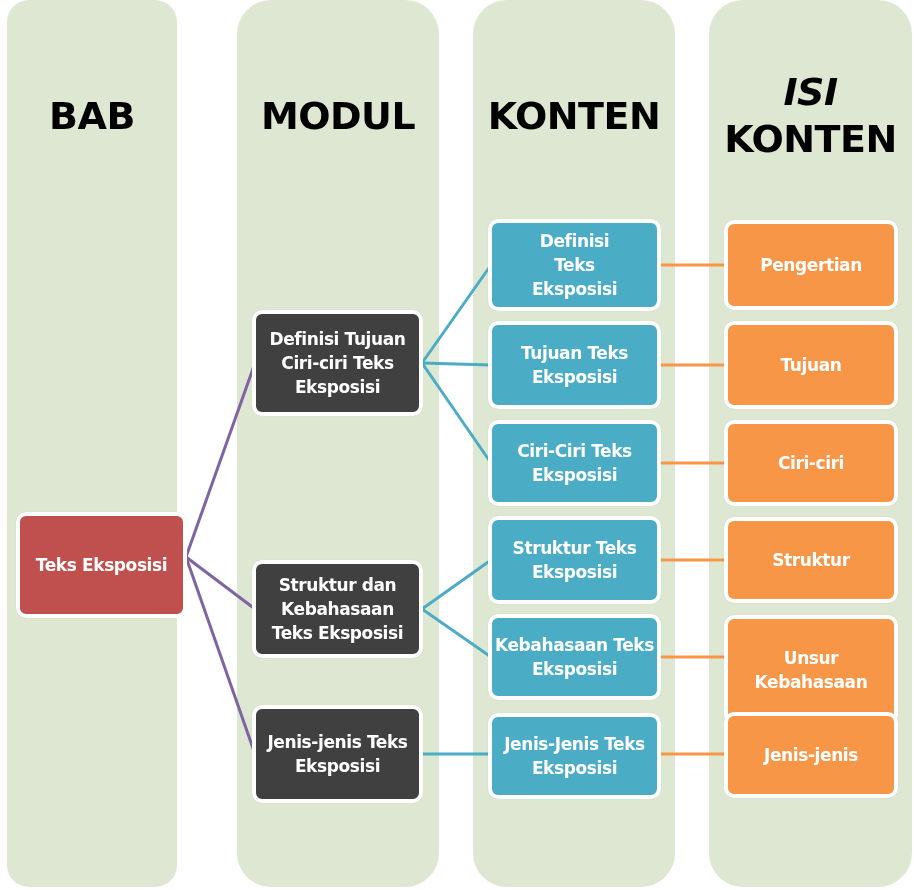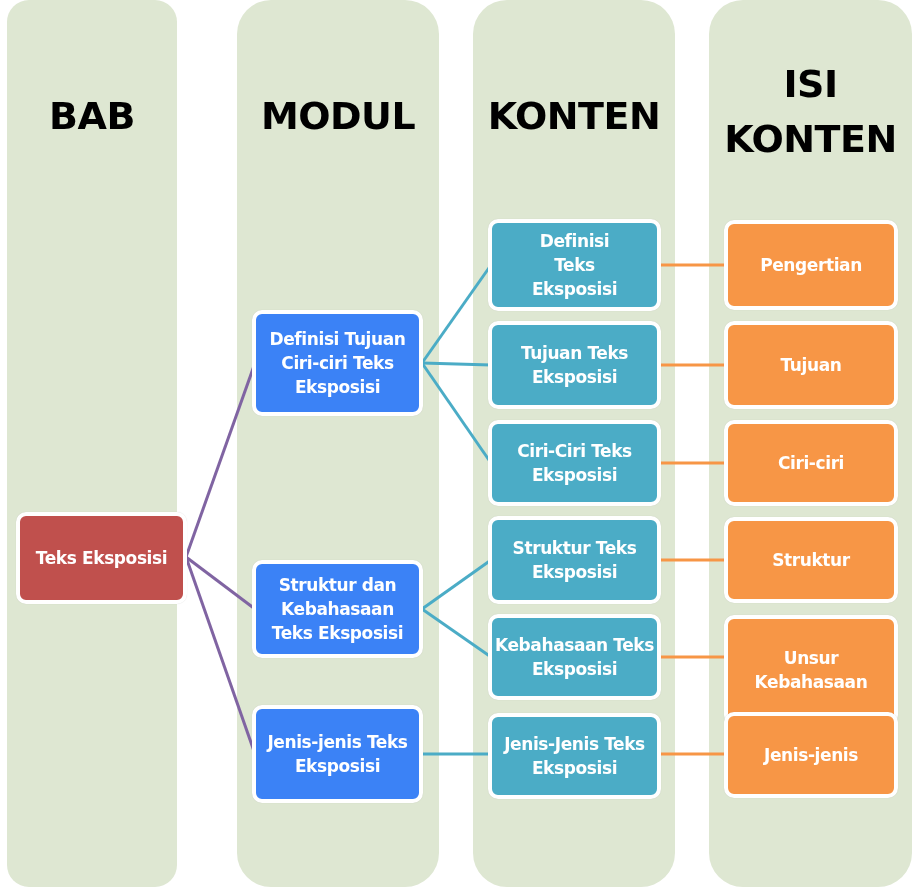--- a/index.html
+++ b/index.html
@@ -12,38 +12,38 @@
                  font-family: "DejaVu Sans", "Liberation Sans", sans-serif; letter-spacing: -0.5px; }
     #links { position: absolute; left: 0; top: 0; }
     .node { position: absolute; box-sizing: border-box; border: 4px solid #ffffff;
             border-radius: 10px; display: flex; align-items: center; justify-content: center;
             text-align: center; color: #ffffff; font-weight: bold; font-size: 17px;
             line-height: 24px; padding: 8px 4px;
             font-family: "DejaVu Sans", "Liberation Sans", sans-serif; letter-spacing: -0.4px;
             box-shadow: 0 0 1px rgba(0,0,0,0.15); }
     .node span { display: block; }
     .n-bab { background: #c0504d; }
-    .n-modul { background: #3b82f6; }
+    .n-modul { background: #404040; }
     .n-konten { background: #4bacc6; }
     .n-isi { background: #f79646; }
   </style>
 </head>
 <body>
 
 <div class="col" style="left:7px; width:170px;border-radius:22px;">
   <div class="col-title" style="top:94px;">BAB</div>
 </div>
 <div class="col" style="left:237px; width:202px;">
   <div class="col-title" style="top:94px;">MODUL</div>
 </div>
 <div class="col" style="left:473px; width:202px;">
   <div class="col-title" style="top:94px;">KONTEN</div>
 </div>
 <div class="col" style="left:709px; width:203px;">
-  <div class="col-title" style="top:62px;">ISI</div>
+  <div class="col-title" style="top:70px;font-style:italic;">ISI</div>
   <div class="col-title" style="top:117px;">KONTEN</div>
 </div>
 
 <svg id="links" width="914" height="890">
   <line x1="186" y1="557" x2="255" y2="363" stroke="#8064a2" stroke-width="3"></line>
   <line x1="186" y1="557" x2="255" y2="609" stroke="#8064a2" stroke-width="3"></line>
   <line x1="186" y1="557" x2="255" y2="754" stroke="#8064a2" stroke-width="3"></line>
 
   <line x1="422" y1="363" x2="491" y2="265" stroke="#4bacc6" stroke-width="3"></line>
   <line x1="422" y1="363" x2="491" y2="365" stroke="#4bacc6" stroke-width="3"></line>
@@ -53,21 +53,21 @@
   <line x1="422" y1="754" x2="491" y2="754" stroke="#4bacc6" stroke-width="3"></line>
 
   <line x1="660" y1="265" x2="727" y2="265" stroke="#f79646" stroke-width="3"></line>
   <line x1="660" y1="365" x2="727" y2="365" stroke="#f79646" stroke-width="3"></line>
   <line x1="660" y1="463" x2="727" y2="463" stroke="#f79646" stroke-width="3"></line>
   <line x1="660" y1="560" x2="727" y2="560" stroke="#f79646" stroke-width="3"></line>
   <line x1="660" y1="657" x2="727" y2="657" stroke="#f79646" stroke-width="3"></line>
   <line x1="660" y1="754" x2="727" y2="754" stroke="#f79646" stroke-width="3"></line>
 </svg>
 
-<div class="node n-bab" style="left:16px; top:512px; width:171px; height:92px;">
+<div class="node n-bab" style="left:16px; top:512px; width:171px; height:106px;">
   <span>Teks Eksposisi</span>
 </div>
 
 <div class="node n-modul" style="left:252px; top:310px; width:171px; height:106px; padding:0 10px;">
   <span>Definisi Tujuan Ciri-ciri Teks Eksposisi</span>
 </div>
 <div class="node n-modul" style="left:252px; top:560px; width:171px; height:98px;">
   <span>Struktur dan Kebahasaan Teks Eksposisi</span>
 </div>
 <div class="node n-modul" style="left:252px; top:705px; width:171px; height:98px; padding:0 10px;">

